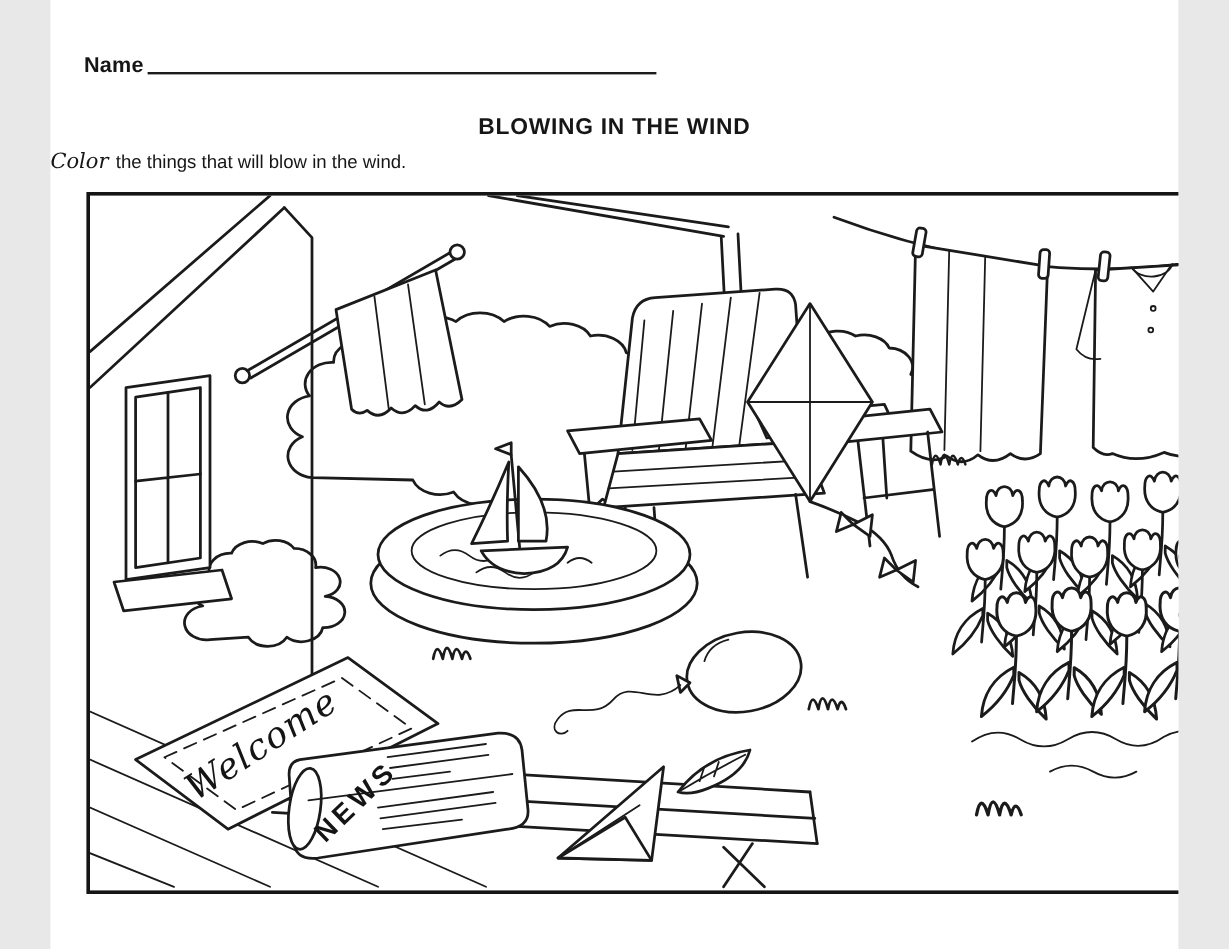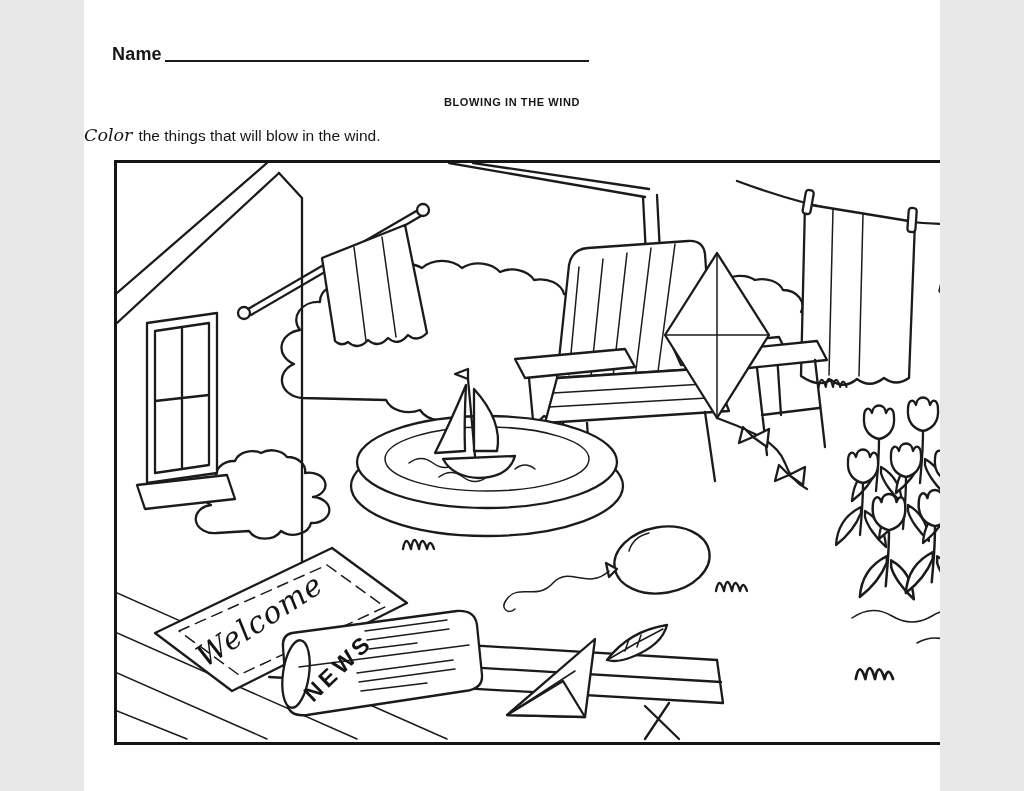--- a/index.html
+++ b/index.html
@@ -1,25 +1,25 @@
 <!DOCTYPE html>
 <html><head>
 <meta charset="utf-8">
 <style>
   html,body{margin:0;padding:0;background:#e8e8e8;}
   .page{
-    position:relative;width:856px;height:791px;margin:0 auto;
+    position:relative;width:940px;height:791px;margin:0 auto;
     background:#ffffff;overflow:hidden;
     font-family:"Liberation Sans",sans-serif;color:#161616;
   }
   .name-row{position:absolute;left:28px;top:44px;display:flex;align-items:flex-end;}
   .name-label{font-size:18px;font-weight:600;letter-spacing:.2px;}
   .name-line{width:424px;height:1px;border-bottom:2px solid #1b1b1b;margin-left:3px;margin-bottom:3px;}
   .title{position:absolute;top:96px;left:0;width:100%;text-align:center;
-         font-size:11px;font-weight:700;letter-spacing:.6px;}
+         font-size:19px;font-weight:700;letter-spacing:.6px;}
   .instruction{position:absolute;top:125px;left:0;width:100%;font-size:15.5px;}
   .hand{font-family:"DejaVu Serif",serif;font-style:italic;font-size:17.5px;margin-right:6px;}
   .frame{
     position:absolute;left:30px;top:160px;width:959px;height:579px;
     border:3px solid #151515;background:#ffffff;
   }
   .frame svg{display:block;width:100%;height:100%;}
   svg path,svg line,svg ellipse,svg circle,svg rect,svg polygon{
     fill:none;stroke:#1b1b1b;stroke-width:2.3;stroke-linecap:round;stroke-linejoin:round;
   }

